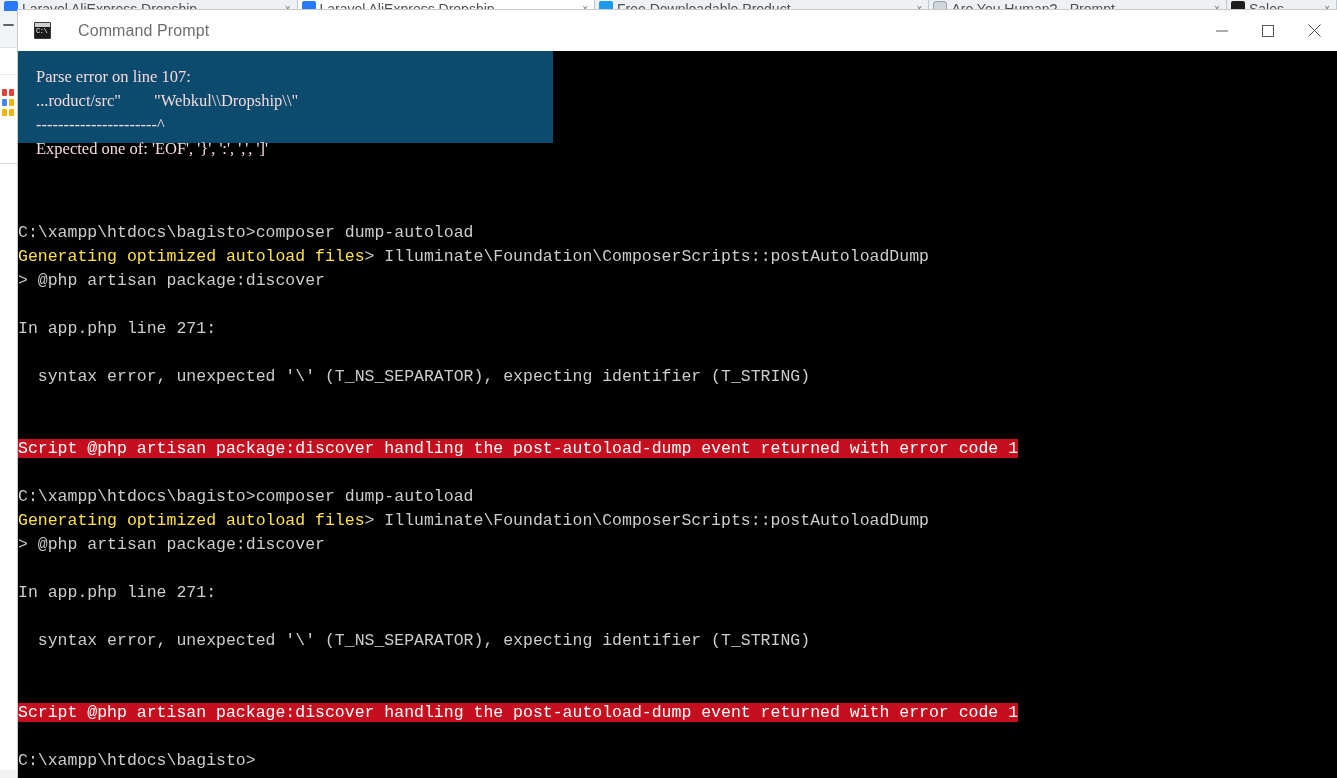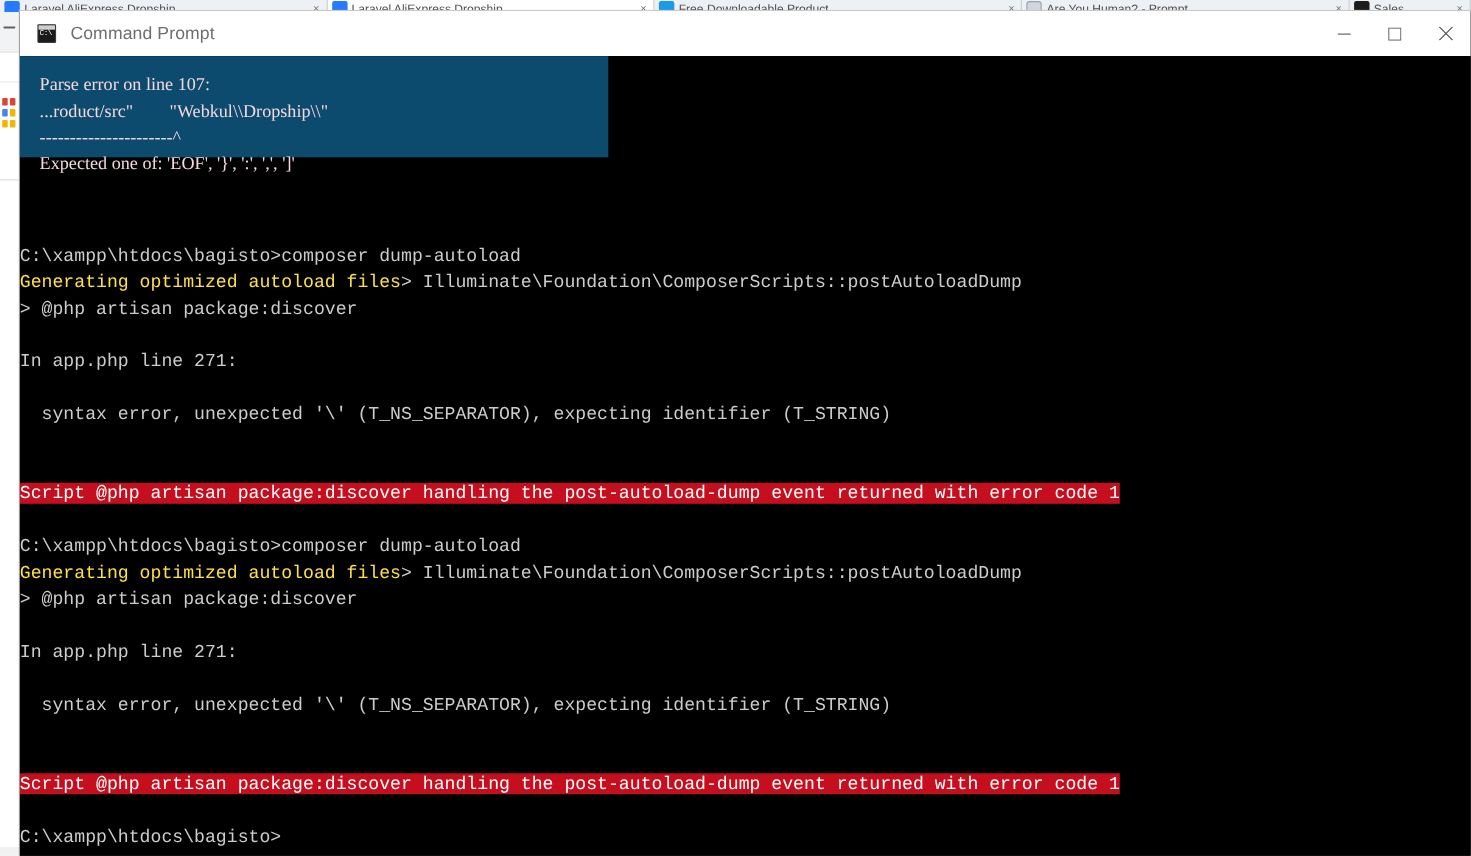--- a/index.html
+++ b/index.html
@@ -34,21 +34,21 @@
   .btab.active{background:#ffffff;}
   .btab .favicon{
     width:14px;height:14px;flex:0 0 14px;border-radius:2px;
     margin-bottom:-5px;
   }
   .btab .fav-blue{background:#2979ff;}
   .btab .fav-lblue{background:#1a9ae8;}
   .btab .fav-grey{background:#cfd6dc;border:1px solid #9aa4ac;box-sizing:border-box;border-radius:3px;}
   .btab .fav-dark{background:#1d1d1d;}
   .btab .ttl{
-    font-size:11px;color:#4a4f54;white-space:nowrap;
+    font-size:14px;color:#4a4f54;white-space:nowrap;
     margin-bottom:-6px;
     overflow:hidden;text-overflow:clip;
   }
   .btab .tclose{
     font-size:10px;color:#70777d;margin-bottom:-6px;margin-left:auto;
   }
 
   
   #browser-left{
     position:absolute;left:0;top:11px;width:18px;height:767px;
@@ -112,21 +112,21 @@
     position:relative;border-radius:1px;
   }
   #cmd-icon::before{
     content:"";position:absolute;left:0;top:0;right:0;height:4px;background:#cfcfcf;
   }
   #cmd-icon .ctext{
     position:absolute;left:1px;top:4px;font-family:"Liberation Mono",monospace;
     font-size:7px;line-height:8px;color:#ffffff;letter-spacing:-0.5px;
   }
   #cmd-title{
-    margin-left:13px;font-size:16px;color:#6e6e6e;font-weight:400;letter-spacing:.1px;
+    margin-left:27px;font-size:16px;color:#6e6e6e;font-weight:400;letter-spacing:.1px;
   }
   .wctl{
     width:46px;height:41px;display:flex;align-items:center;justify-content:center;
     color:#4a4a4a;
   }
   #wctl-group{margin-left:auto;display:flex;height:41px;}
   .wctl svg{display:block;}
 
   #cmd-console{
     position:absolute;left:0;top:41px;width:1319px;height:727px;

